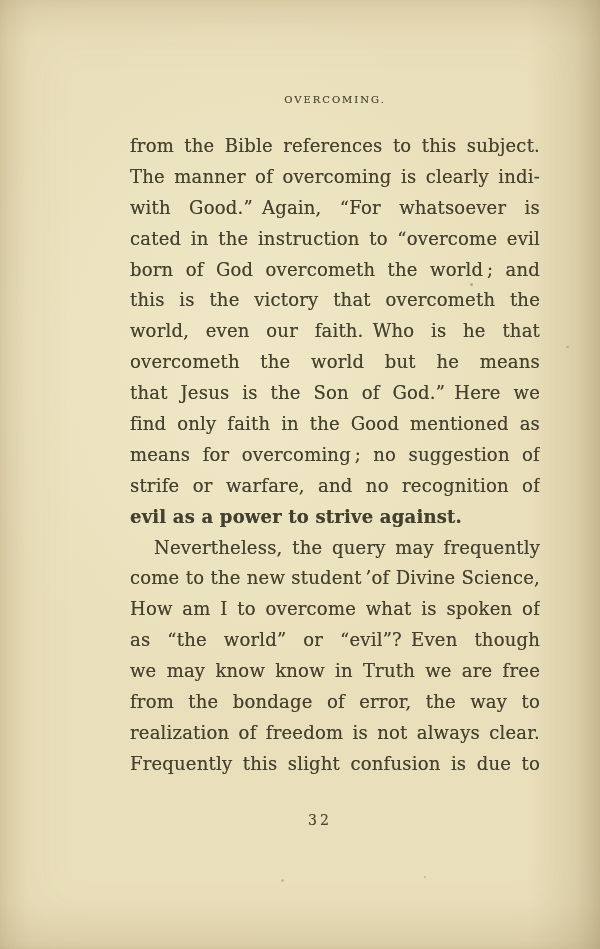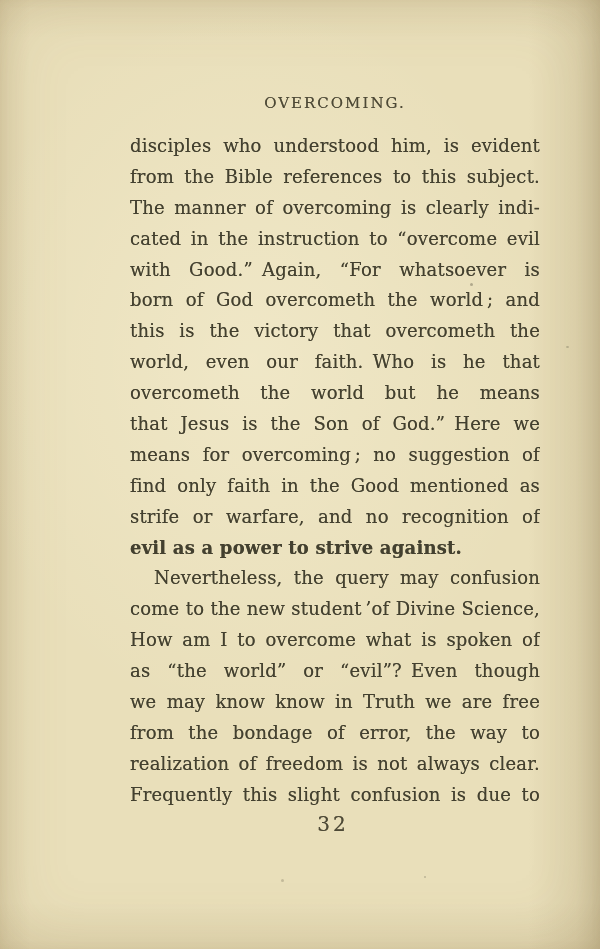--- a/index.html
+++ b/index.html
@@ -20,21 +20,21 @@
       linear-gradient(to bottom, rgba(121,100,56,0.07) 0%, rgba(121,100,56,0) 4%, rgba(121,100,56,0) 95%, rgba(121,100,56,0.08) 100%),
       #e9dfba;
     box-shadow: inset 0 0 70px rgba(140,115,65,0.16), inset 0 0 10px rgba(140,115,65,0.10);
   }
   .running-head {
     position: absolute;
     top: 94px;
     left: 130px;
     width: 410px;
     text-align: center;
-    font-size: 15px;
+    font-size: 10px;
     letter-spacing: 2px;
     color: #4d4936;
     text-shadow: 0 0 0.5px rgba(77,73,54,0.6);
   }
   .body-text {
     position: absolute;
     top: 131px;
     left: 130px;
     width: 410px;
   }
@@ -51,24 +51,24 @@
   .line.short-line {
     text-align-last: left;
     font-weight: bold;
   }
   .line.indent {
     text-indent: 24px;
   }
   .page-number {
     position: absolute;
     top: 812px;
-    left: 128px;
+    left: 115px;
     width: 410px;
     text-align: center;
-    font-size: 20px;
+    font-size: 14px;
     letter-spacing: 3px;
     color: #4d4936;
     text-shadow: 0 0 0.5px rgba(77,73,54,0.6);
   }
   .speck {
     position: absolute;
     background: #6b6450;
     border-radius: 50%;
   }
   .speck.s1 { left: 470px; top: 283px; width: 3px; height: 3px; opacity: 0.45; }
@@ -77,35 +77,34 @@
   .speck.s4 { left: 424px; top: 876px; width: 2px; height: 2px; opacity: 0.35; }
 </style>
 </head>
 <body>
 
 <div class="scan-page">
 
   <div class="running-head">OVERCOMING.</div>
 
   <div class="body-text">
-    <div class="line">disciples who understood him, is evident</div>
     <div class="line">from the Bible references to this subject.</div>
     <div class="line">The manner of overcoming is clearly indi-</div>
+    <div class="line">with Good.” Again, “For whatsoever is</div>
     <div class="line">cated in the instruction to “overcome evil</div>
-    <div class="line">with Good.” Again, “For whatsoever is</div>
     <div class="line">born of God overcometh the world ; and</div>
     <div class="line">this is the victory that overcometh the</div>
     <div class="line">world, even our faith. Who is he that</div>
     <div class="line">overcometh the world but he means believeth</div>
     <div class="line">that Jesus is the Son of God.” Here we</div>
+    <div class="line">find only faith in the Good mentioned as</div>
     <div class="line">means for overcoming ; no suggestion of</div>
-    <div class="line">find only faith in the Good mentioned as</div>
     <div class="line">strife or warfare, and no recognition of</div>
     <div class="line short-line">evil as a power to strive against.</div>
-    <div class="line indent">Nevertheless, the query may confusion</div>
+    <div class="line indent">Nevertheless, the query may frequently</div>
     <div class="line">come to the new student ’of Divine Science,</div>
     <div class="line">How am I to overcome what is spoken of</div>
     <div class="line">as “the world” or “evil”? Even though</div>
     <div class="line">we may know know in Truth we are free</div>
     <div class="line">from the bondage of error, the way to</div>
     <div class="line">realization of freedom is not always clear.</div>
     <div class="line">Frequently this slight confusion is due to</div>
   </div>
 
   <div class="page-number">32</div>

